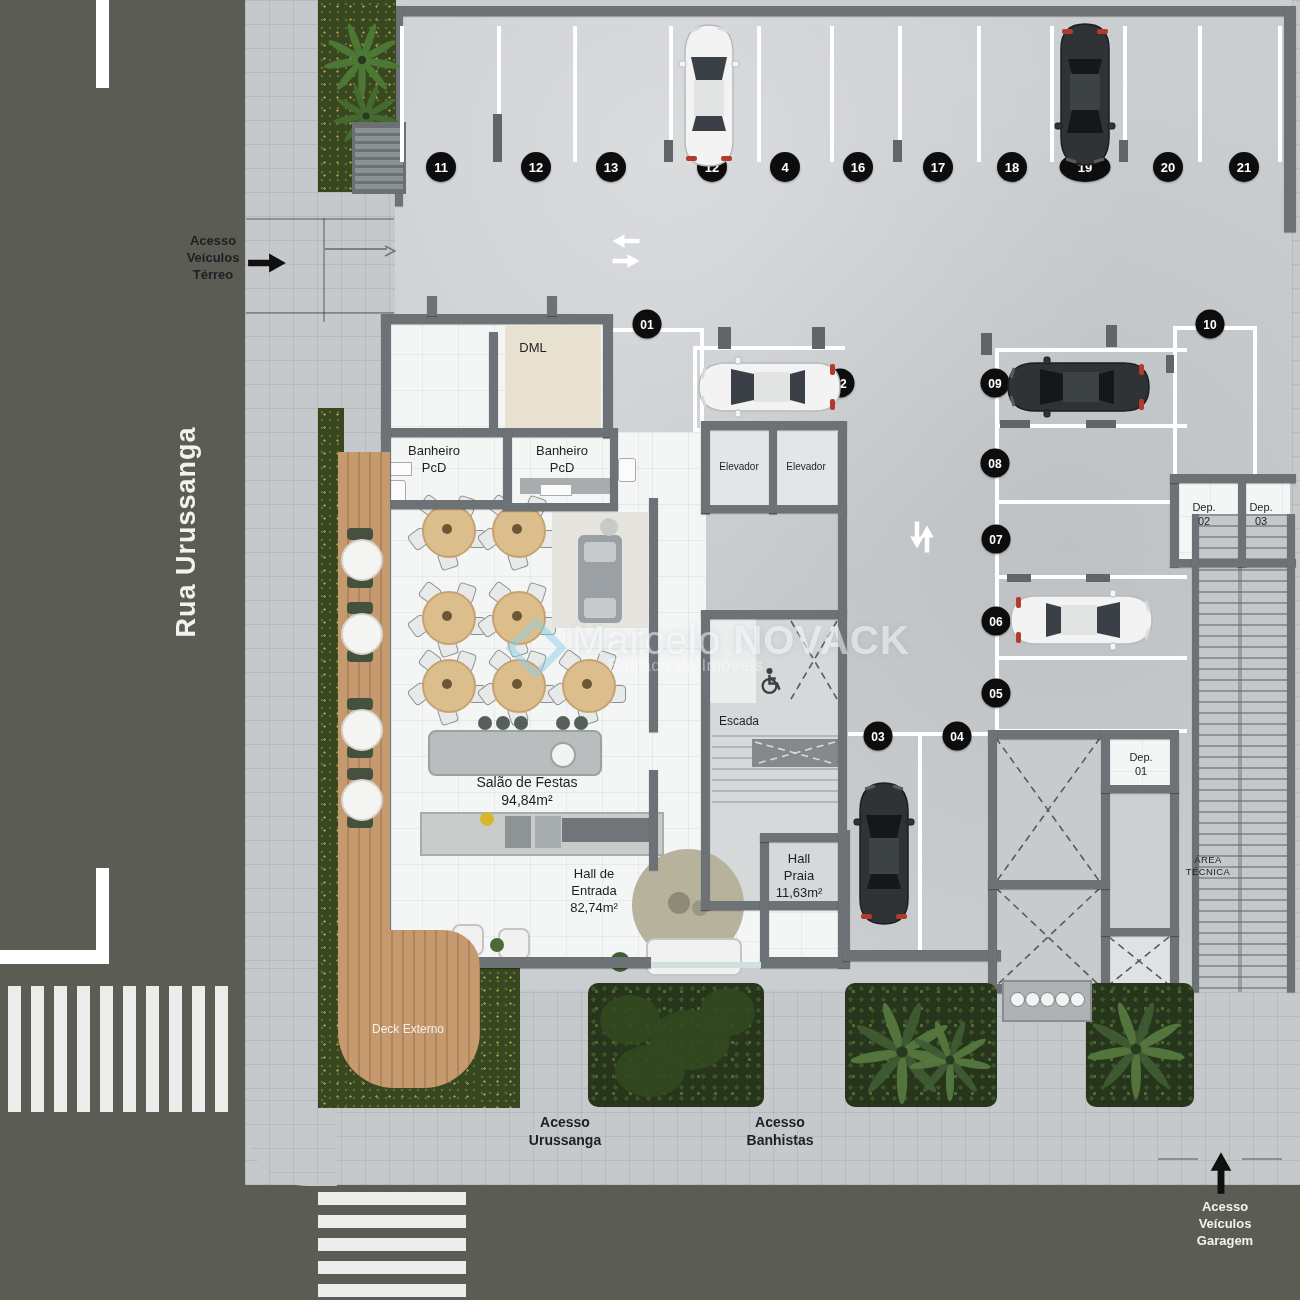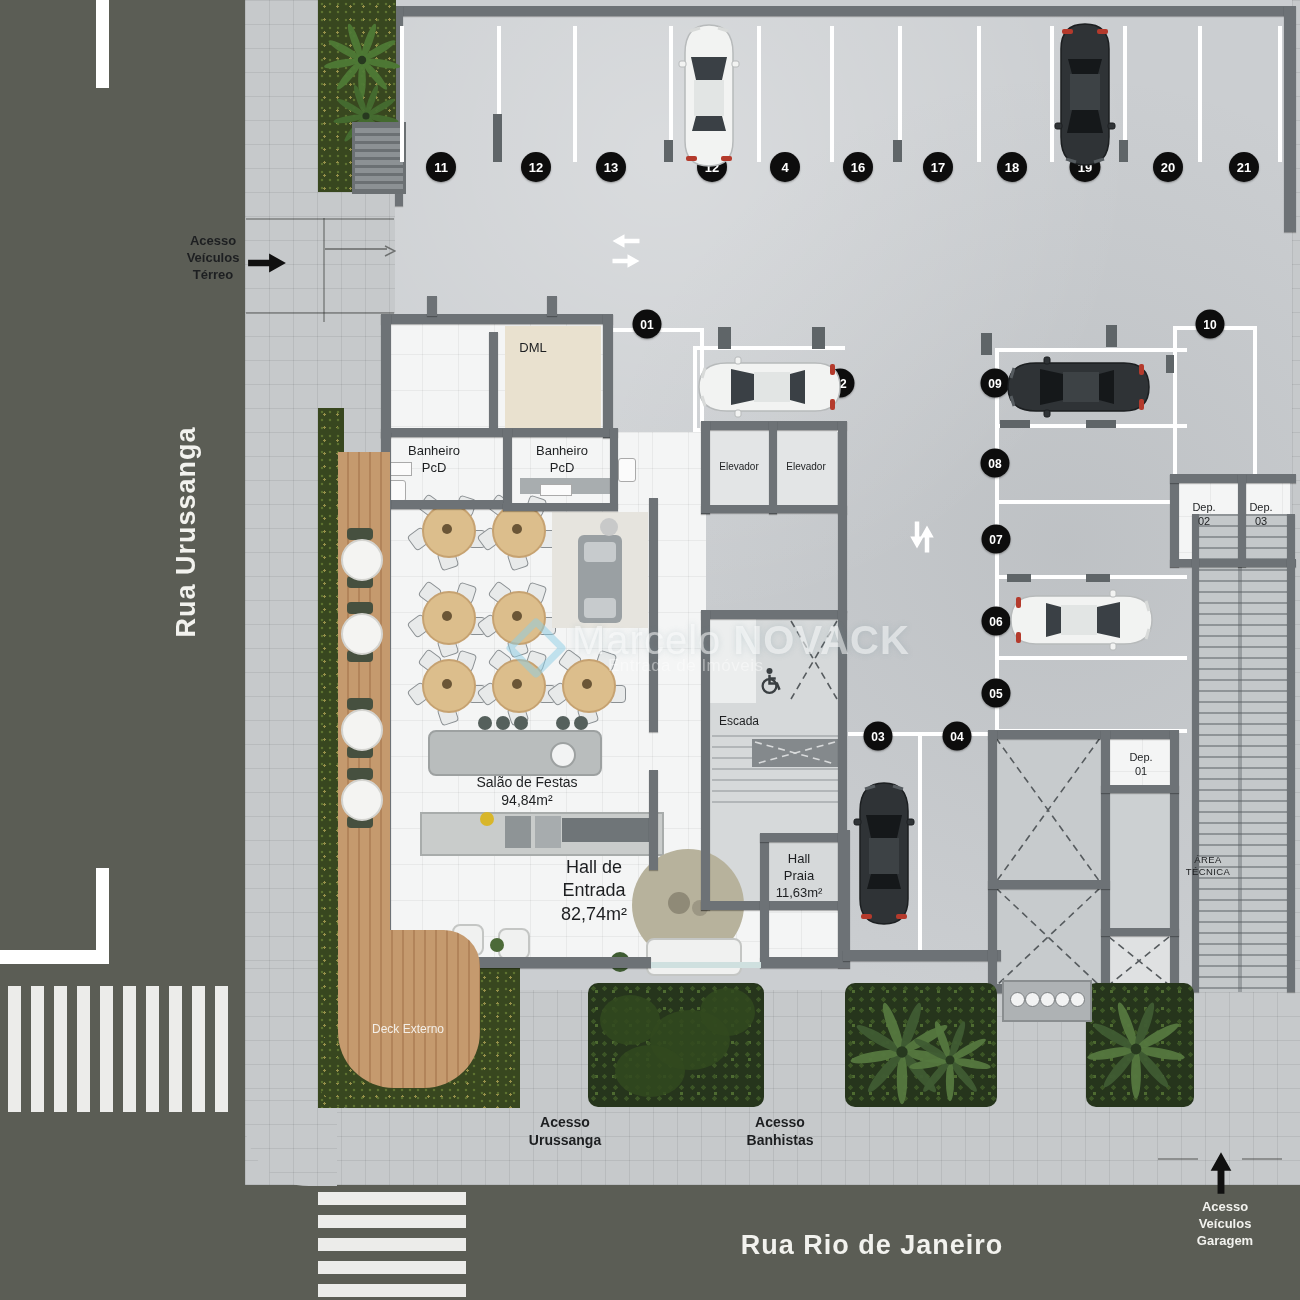--- a/index.html
+++ b/index.html
@@ -155,21 +155,21 @@
       <div class="abs" style="left: 893px; top: 140px; width: 9px; height: 22px; background: rgb(95, 101, 104);"></div>
       <div class="abs" style="left: 1119px; top: 140px; width: 9px; height: 22px; background: rgb(95, 101, 104);"></div>
       <div class="abs badge" style="left: 441px; top: 167px; width: 30px; height: 30px;">11</div>
       <div class="abs badge" style="left: 536px; top: 167px; width: 30px; height: 30px;">12</div>
       <div class="abs badge" style="left: 611px; top: 167px; width: 30px; height: 30px;">13</div>
       <div class="abs badge" style="left: 712px; top: 167px; width: 30px; height: 30px;">12</div>
       <div class="abs badge" style="left: 785px; top: 167px; width: 30px; height: 30px;">4</div>
       <div class="abs badge" style="left: 858px; top: 167px; width: 30px; height: 30px;">16</div>
       <div class="abs badge" style="left: 938px; top: 167px; width: 30px; height: 30px;">17</div>
       <div class="abs badge" style="left: 1012px; top: 167px; width: 30px; height: 30px;">18</div>
-      <div class="abs badge" style="left: 1085px; top: 167px; width: 31px; height: 30px;">19</div>
+      <div class="abs badge" style="left: 1085px; top: 167px; width: 51px; height: 30px;">19</div>
       <div class="abs badge" style="left: 1168px; top: 167px; width: 30px; height: 30px;">20</div>
       <div class="abs badge" style="left: 1244px; top: 167px; width: 30px; height: 30px;">21</div>
       <div class="abs" style="left: 608px; top: 328px; width: 88px; height: 254px; border-top: 4px solid rgb(255, 255, 255); border-right: 4px solid rgb(255, 255, 255); border-left: 4px solid rgb(255, 255, 255); border-image: initial; border-bottom: none;"></div>
       <div class="abs" style="left: 693px; top: 346px; width: 148px; height: 78px; border-top: 4px solid rgb(255, 255, 255); border-bottom: 4px solid rgb(255, 255, 255); border-left: 4px solid rgb(255, 255, 255); border-image: initial; border-right: none;"></div>
       <div class="abs" style="left: 1173px; top: 326px; width: 76px; height: 148px; border-top: 4px solid rgb(255, 255, 255); border-right: 4px solid rgb(255, 255, 255); border-left: 4px solid rgb(255, 255, 255); border-image: initial; border-bottom: none;"></div>
       <div class="abs whiteline" style="left: 995px; top: 348px; width: 192px; height: 4px;"></div>
       <div class="abs whiteline" style="left: 995px; top: 424px; width: 192px; height: 4px;"></div>
       <div class="abs whiteline" style="left: 995px; top: 500px; width: 192px; height: 4px;"></div>
       <div class="abs whiteline" style="left: 995px; top: 575px; width: 192px; height: 4px;"></div>
       <div class="abs whiteline" style="left: 995px; top: 656px; width: 192px; height: 4px;"></div>
@@ -588,21 +588,20 @@
         </svg></div>
       <div class="abs" style="left: 246px; top: 250px; width: auto; height: auto;"><svg width="42" height="26" viewBox="0 0 40 24">
   <path d="M2 9 L22 9 L22 3 L38 12 L22 21 L22 15 L2 15 Z" fill="#101010"></path>
         </svg></div>
       <div class="abs" style="left: 1206px; top: 1150px; width: auto; height: auto; transform: rotate(-90deg); transform-origin: 23px 23px;"><svg width="46" height="30" viewBox="0 0 40 24">
   <path d="M2 9 L22 9 L22 3 L38 12 L22 21 L22 15 L2 15 Z" fill="#101010"></path>
         </svg></div>
     </div>
 
   <div class="label" style="left:187px;top:532px;font-size:27px;font-weight:700;color:#f2f2ee;transform:translate(-50%,-50%) rotate(-90deg);letter-spacing:1px">Rua Urussanga</div>
-  <div class="label" style="left:872px;top:1246px;font-size:27px;font-weight:700;color:#f2f2ee;letter-spacing:1px">Rua Rio de Janeiro</div>
 
   <div class="label" style="left:213px;top:258px;font-size:13px;font-weight:700">
     <span>Acesso</span>
       <span>Veículos</span>
       <span>Térreo</span>
   </div>
   <div class="label" style="left:565px;top:1131px;font-size:14px;font-weight:700">
     <span>Acesso</span>
       <span>Urussanga</span>
   </div>
@@ -625,21 +624,21 @@
     <span>Banheiro</span>
       <span>PcD</span>
   </div>
   <div class="label" style="left:739px;top:466px;font-size:10px">Elevador</div>
   <div class="label" style="left:806px;top:466px;font-size:10px">Elevador</div>
   <div class="label" style="left:739px;top:722px;font-size:12px">Escada</div>
   <div class="label" style="left:527px;top:791px;font-size:14px">
     <span>Salão de Festas</span>
       <span>94,84m²</span>
   </div>
-  <div class="label" style="left:594px;top:891px;font-size:18px">
+  <div class="label" style="left:594px;top:891px;font-size:13px">
     <span>Hall de</span>
       <span>Entrada</span>
       <span>82,74m²</span>
   </div>
   <div class="label" style="left:799px;top:876px;font-size:13px">
     <span>Hall</span>
       <span>Praia</span>
       <span>11,63m²</span>
   </div>
   <div class="label" style="left:1141px;top:764px;font-size:11px">

